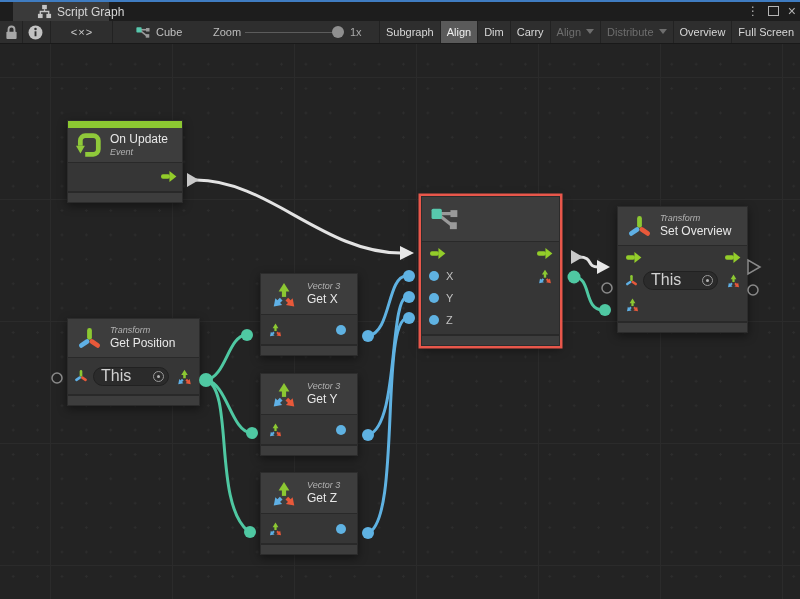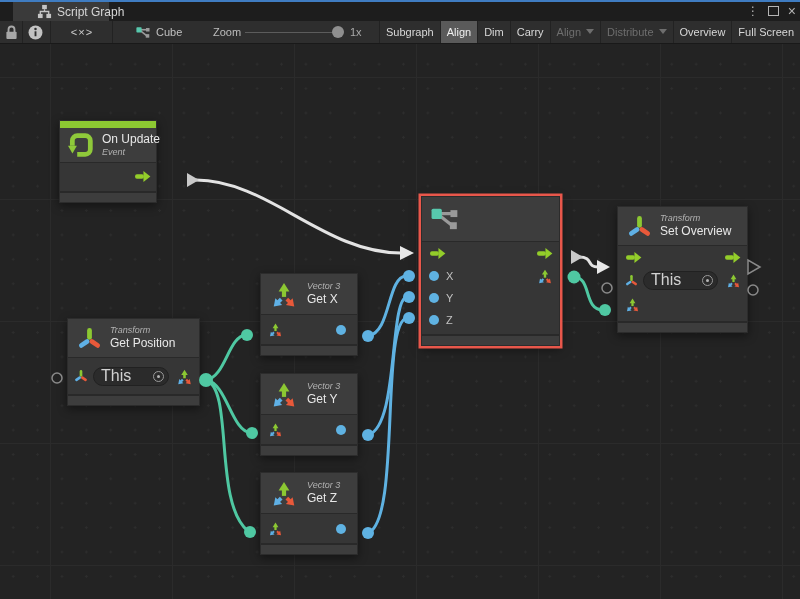--- a/index.html
+++ b/index.html
@@ -159,21 +159,21 @@
     <div class="tb-btn">Carry</div>
     <div class="tb-btn disabled has-arrow">Align</div>
     <div class="tb-btn disabled has-arrow">Distribute</div>
     <div class="tb-btn">Overview</div>
     <div class="tb-btn">Full Screen</div>
   </div>
 </div>
 
 <div class="canvas"></div>
 
-<div class="node" style="left:59px;top:120px;width:98px;">
+<div class="node" style="left:67px;top:120px;width:116px;">
   <div class="greenbar"></div>
   <div class="node-header" style="padding:4px 8px;">
     <svg class="icon" width="26" height="26" viewBox="0 0 24 24">
         <use href="#sym-loop"></use>
       </svg>
     <div class="node-texts">
       <span class="node-title">On Update</span>
       <span class="node-sub">Event</span>
     </div>
   </div>

